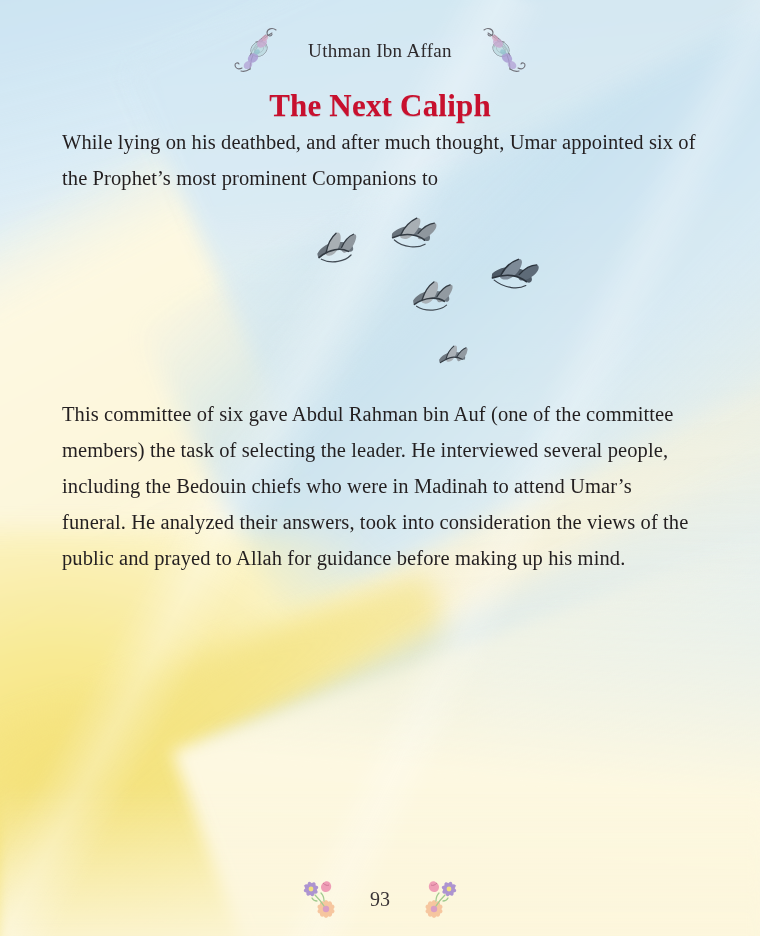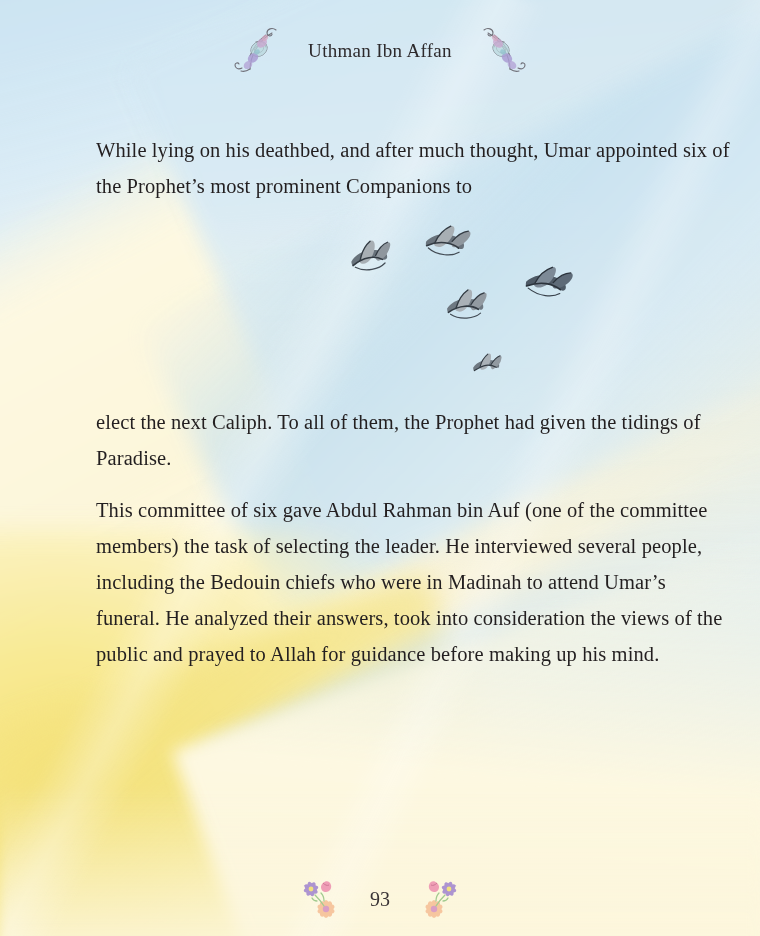--- a/index.html
+++ b/index.html
@@ -190,22 +190,21 @@
     letter-spacing: .2px;
     color: #c8102e;
     text-shadow: 0 1px 0 rgba(140,10,25,.25);
   }
 
   
   .body-col {
     position: absolute;
     left: 62px;
     width: 636px;
-    top: 132px;
-    margin-left: 34px;
+    top: 124px;
   }
   p.para {
     margin: 0 0 16px 0;
     font-family: "Liberation Serif", serif;
     font-size: 20.5px;
     line-height: 36px;
     color: #231f20;
     text-align: left;
     letter-spacing: .1px;
   }
@@ -306,20 +305,21 @@
         </g>
         <ellipse cx="27" cy="27" rx="8.5" ry="7" transform="rotate(-32 27 27)" fill="#b9d8dd" opacity=".75"></ellipse>
         <ellipse cx="30" cy="21" rx="5.5" ry="4.2" transform="rotate(-40 30 21)" fill="#c9a8cf" opacity=".8"></ellipse>
         <ellipse cx="21" cy="36" rx="5.5" ry="4.4" transform="rotate(-35 21 36)" fill="#a99cd2" opacity=".85"></ellipse>
         <ellipse cx="16" cy="43" rx="4.6" ry="3.6" transform="rotate(-35 16 43)" fill="#b3a4d6" opacity=".8"></ellipse>
         <ellipse cx="33" cy="16" rx="3.4" ry="2.6" transform="rotate(-40 33 16)" fill="#d4a8c2" opacity=".75"></ellipse>
         <ellipse cx="25" cy="30" rx="3" ry="2.3" transform="rotate(-32 25 30)" fill="#8fc0cc" opacity=".7"></ellipse>
       </svg>
     </div>
 
+    <div class="chapter-title">The Next Caliph</div>
 
     <div class="body-col">
 
       <p class="para tight">While lying on his deathbed, and after much thought, Umar appointed six of the Prophet’s most prominent Companions to</p>
 
       <div class="illustration">
 
         <svg class="bird" style="left:250px; top:18px; width:54px; height:44px; transform:rotate(-10deg);" viewBox="0 0 54 44">
           <path d="M6 26c5-3 11-5 17-5 5 0 9 1 13 4 2 1 4 1 5-1 1-3-1-6-4-7-5-3-12-4-18-3-6 1-11 4-14 8 0 2 0 4 1 4z" fill="#69737c"></path>
           <path d="M14 22c3-8 8-14 13-17 2-1 4 0 4 3 0 5-3 11-7 15-3 3-7 4-10 2-1-1-1-2 0-3z" fill="#a8afb4"></path>
@@ -363,21 +363,20 @@
         <svg class="bird" style="left:374px; top:132px; width:38px; height:31px; transform:rotate(-6deg);" viewBox="0 0 38 31">
           <path d="M4 19c4-2 8-4 12-4 4 0 7 1 10 3 1 1 3 1 3-1 1-2-1-4-3-5-4-2-9-3-13-2-4 1-8 3-10 6 0 2 0 3 1 3z" fill="#6f7982"></path>
           <path d="M10 16c2-6 6-10 9-12 2-1 3 0 3 2 0 4-2 8-5 11-2 2-5 3-7 1 0-1 0-2 0-2z" fill="#aab1b7"></path>
           <path d="M21 15c3-4 6-7 10-8 1 0 2 1 1 3-1 4-4 7-8 9-1 1-3 1-3-1-1-1-1-2 0-3z" fill="#929aa1"></path>
           <path d="M4 19c4-2 8-4 12-4 4 0 7 1 10 3" fill="none" stroke="#333b43" stroke-width="1.3" stroke-linecap="round"></path>
           <path d="M10 16c2-6 6-10 9-12" fill="none" stroke="#333b43" stroke-width="1.1" stroke-linecap="round"></path>
           <path d="M21 15c3-4 6-7 10-8" fill="none" stroke="#333b43" stroke-width="1" stroke-linecap="round"></path>
         </svg>
       </div>
 
-      <p class="para">elect the next Caliph. To all of them, the Prophet had given the tidings of Paradise.</p>
       <p class="para">This committee of six gave Abdul Rahman bin Auf (one of the committee members) the task of selecting the leader. He interviewed several people, including the Bedouin chiefs who were in Madinah to attend Umar’s funeral. He analyzed their answers, took into consideration the views of the public and prayed to Allah for guidance before making up his mind.</p>
     </div>
 
     <div class="footer">
       <svg class="ornament-foot left" viewBox="0 0 52 48">
         <g opacity=".95">
           <g fill="#a98fd0">
             <ellipse cx="16" cy="14" rx="3.2" ry="7.5" transform="rotate(-60 16 14)"></ellipse>
             <ellipse cx="16" cy="14" rx="3.2" ry="7.5" transform="rotate(-15 16 14)"></ellipse>
             <ellipse cx="16" cy="14" rx="3.2" ry="7.5" transform="rotate(30 16 14)"></ellipse>

